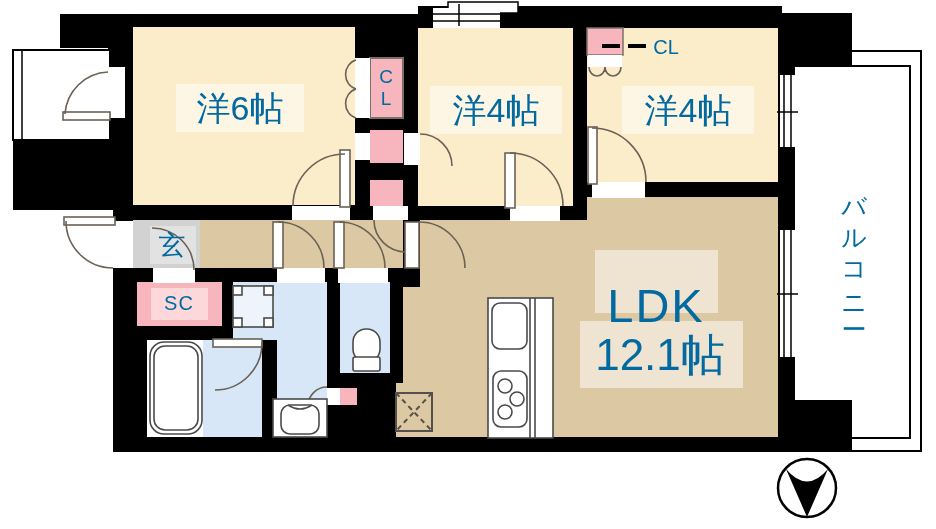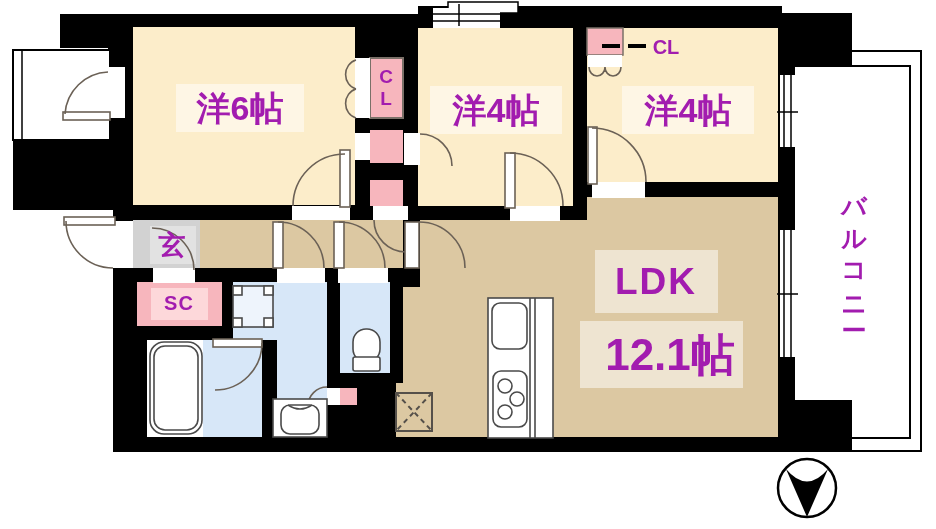--- a/index.html
+++ b/index.html
@@ -1,22 +1,22 @@
 <!DOCTYPE html>
 <html style="--c-wall: #000000; --c-bedroom_floor: #fcedca; --c-ldk_floor: #dcc8a2; --c-closet_pink: #f7b6bd; --c-closet_pink_light: #fdd8da; --c-wet_room_blue: #d7e7f8; --c-entrance_gray: #d2d2d2; --c-entrance_gray_light: #e2e2e2; --c-door_arc: #6b6156; --c-fixture_outline: #4a4a4a; --c-label_highlight: rgba(255,255,255,0.5);"><head>
 <meta charset="utf-8">
 <style>
   html,body{margin:0;padding:0;background:#ffffff;}
   .plan{position:relative;width:936px;height:529px;background:#fff;overflow:hidden;
         font-family:"Liberation Sans","DejaVu Sans",sans-serif;}
   .plan svg{position:absolute;left:0;top:0;}
-  .lbl{position:absolute;transform:translate(-50%,-50%);color:#a21caf;font-weight:bold;
+  .lbl{position:absolute;transform:translate(-50%,-50%);color:#0369a1;font-weight:normal;
        white-space:nowrap;line-height:1;}
   .lbl-room{font-size:34px;}
-  .lbl-ldk{font-size:37px;letter-spacing:2px;}
+  .lbl-ldk{font-size:47px;letter-spacing:2px;margin-top:24px;}
   .lbl-ldk-size{font-size:44px;}
   .lbl-genkan{font-size:27px;}
   .lbl-sc{font-size:20px;letter-spacing:1px;}
   .lbl-cl-v{font-size:19px;writing-mode:vertical-rl;text-orientation:upright;letter-spacing:1px;}
   .lbl-cl{font-size:20px;}
   .lbl-balcony{font-size:25px;writing-mode:vertical-rl;letter-spacing:6px;}
 </style>
 </head>
 <body>
 
@@ -197,19 +197,19 @@
   <g>
     <circle cx="807" cy="488" r="29" fill="#fff" stroke="#000" stroke-width="2.5"></circle>
     <path d="M786,469 Q807,494 828,469 L807,517 Z" fill="#000"></path>
   </g>
 </svg>
 
   <div class="lbl lbl-room" style="left:240px;top:108px;text-align:center;">洋6帖</div>
   <div class="lbl lbl-room" style="left:496px;top:110px;">洋4帖</div>
   <div class="lbl lbl-room" style="left:688px;top:110px;">洋4帖</div>
   <div class="lbl lbl-ldk" style="left:656px;top:281px;">LDK</div>
-  <div class="lbl lbl-ldk-size" style="left:660px;top:355px;margin-left:10px;">12.1帖</div>
+  <div class="lbl lbl-ldk-size" style="left:660px;top:355px;">12.1帖</div>
   <div class="lbl lbl-balcony" style="left:854px;top:250px;">バルコニー</div>
   <div class="lbl lbl-genkan" style="left:172px;top:245px;">玄</div>
   <div class="lbl lbl-sc" style="left:179px;top:303px;">SC</div>
   <div class="lbl lbl-cl-v" style="left:386px;top:88px;">CL</div>
   <div class="lbl lbl-cl" style="left:666px;top:47px;">CL</div>
 </div>
 
 </body></html>

